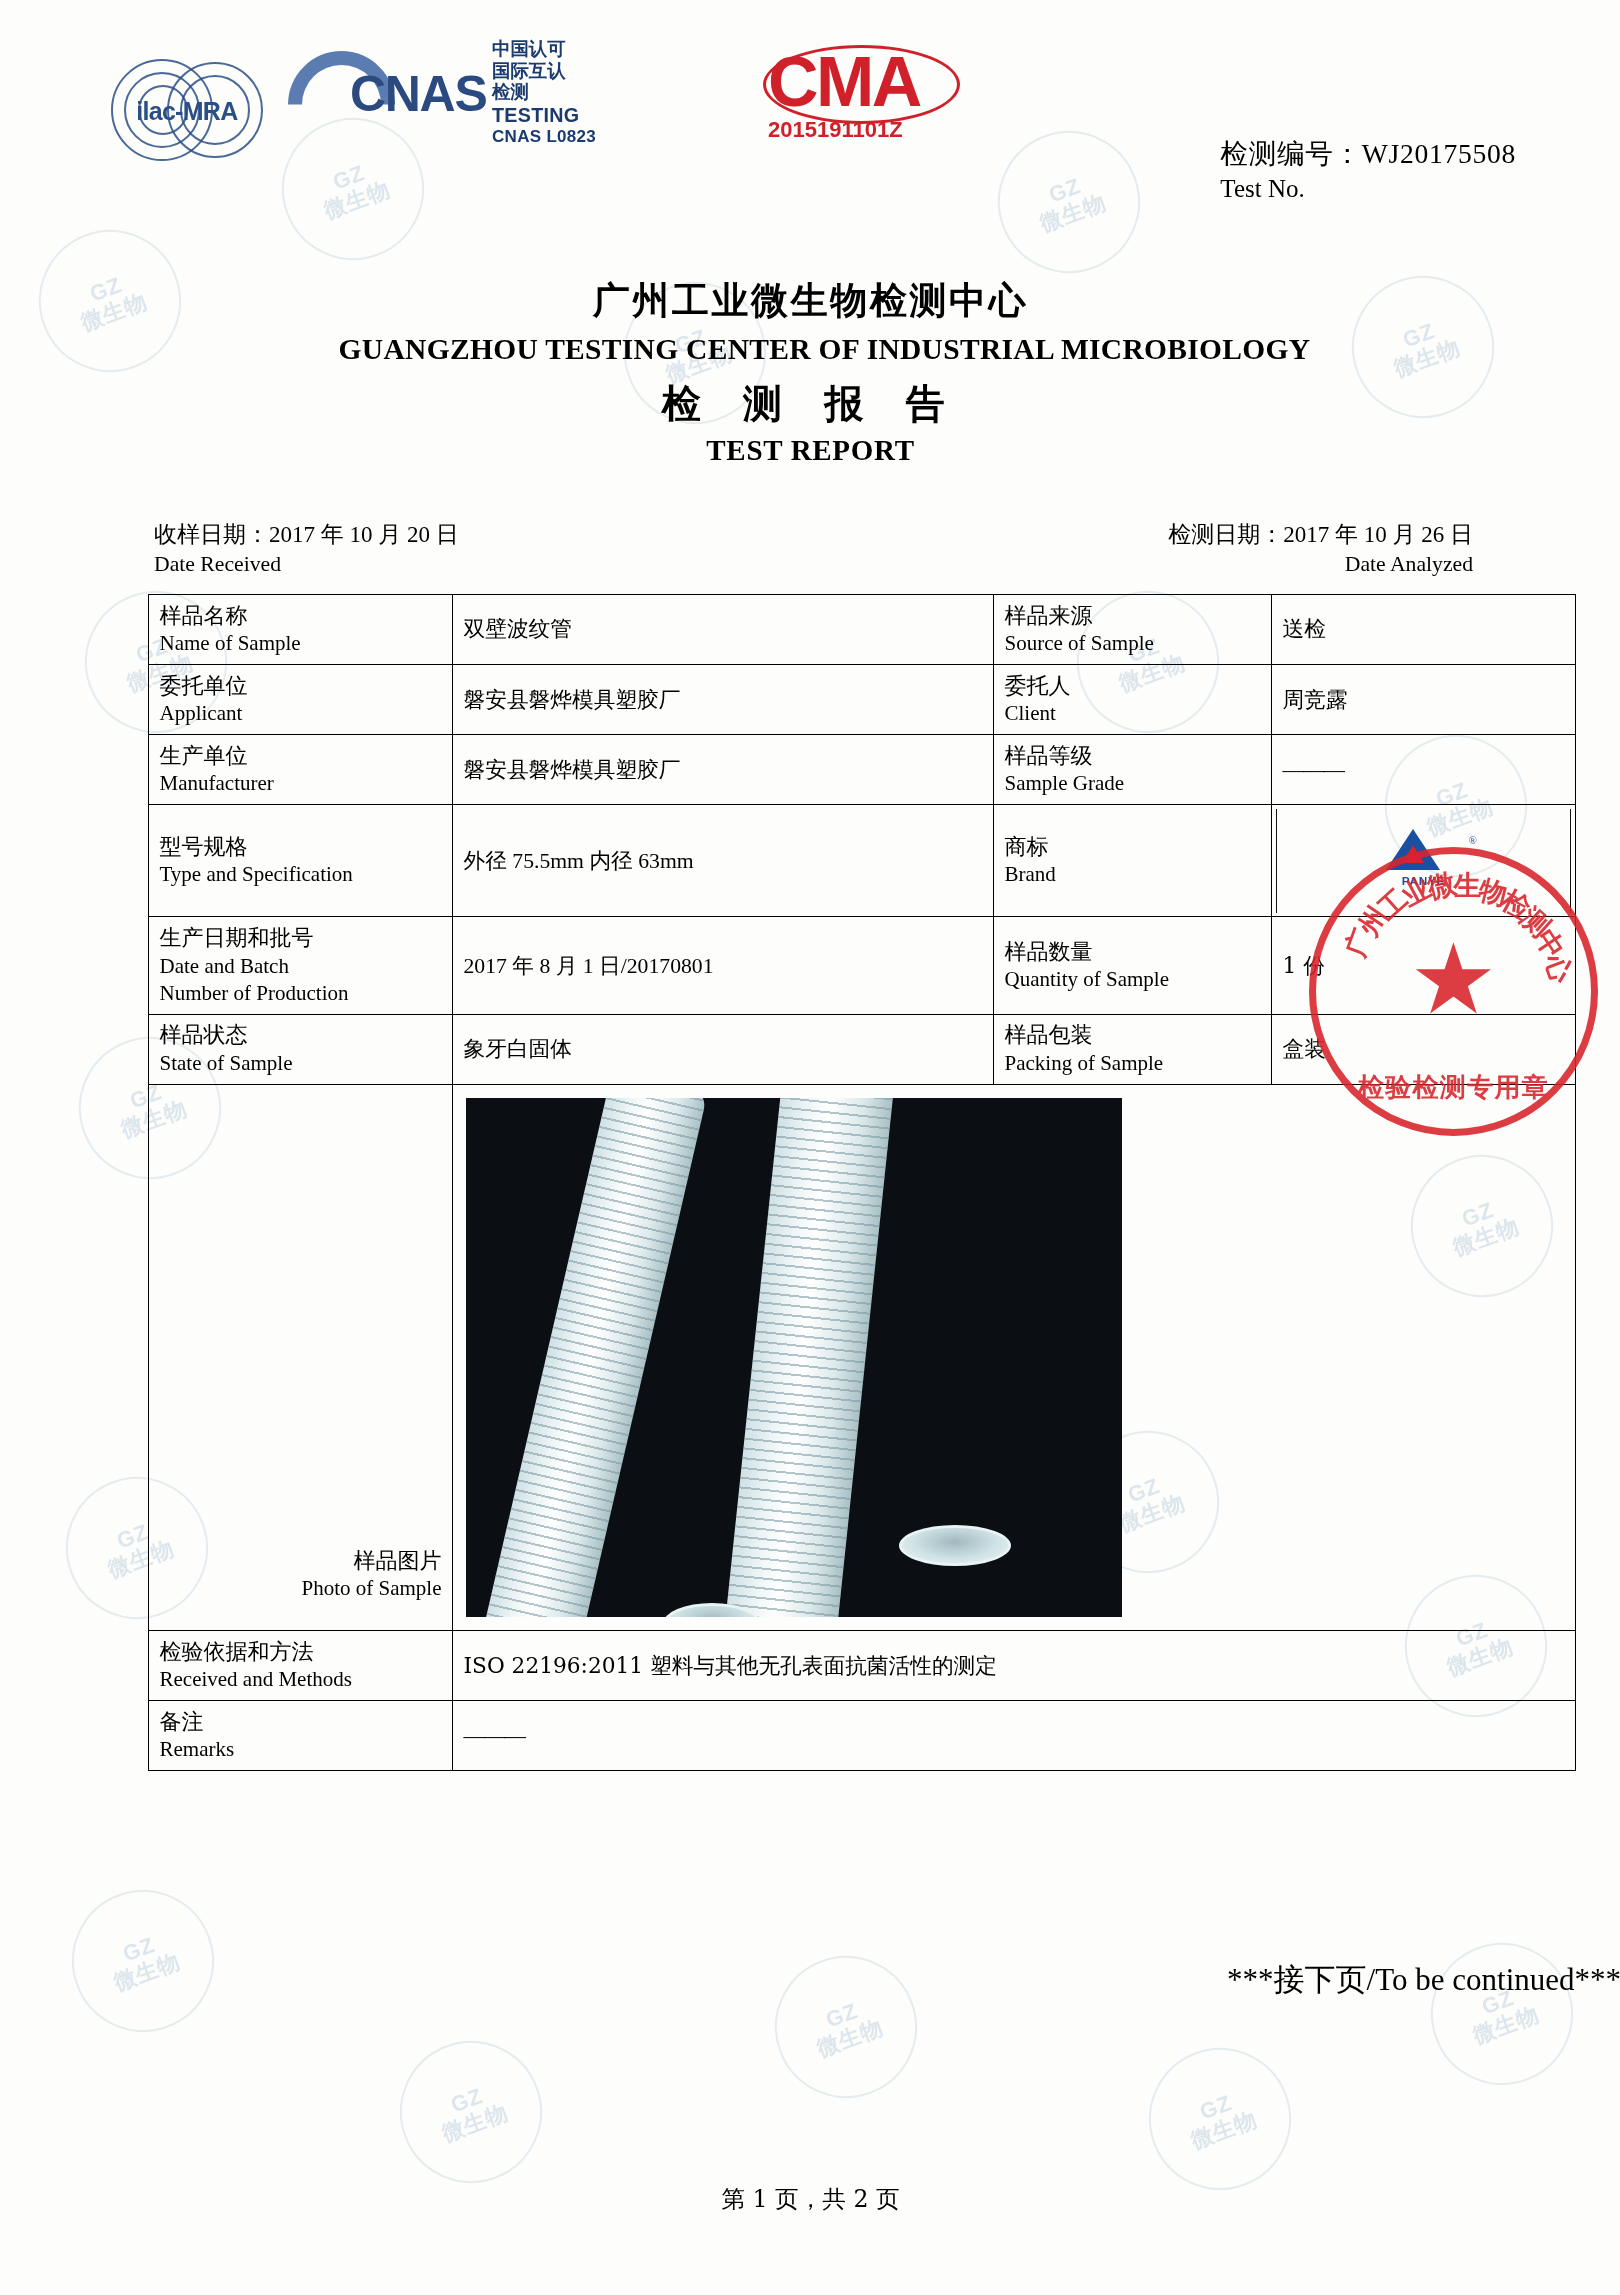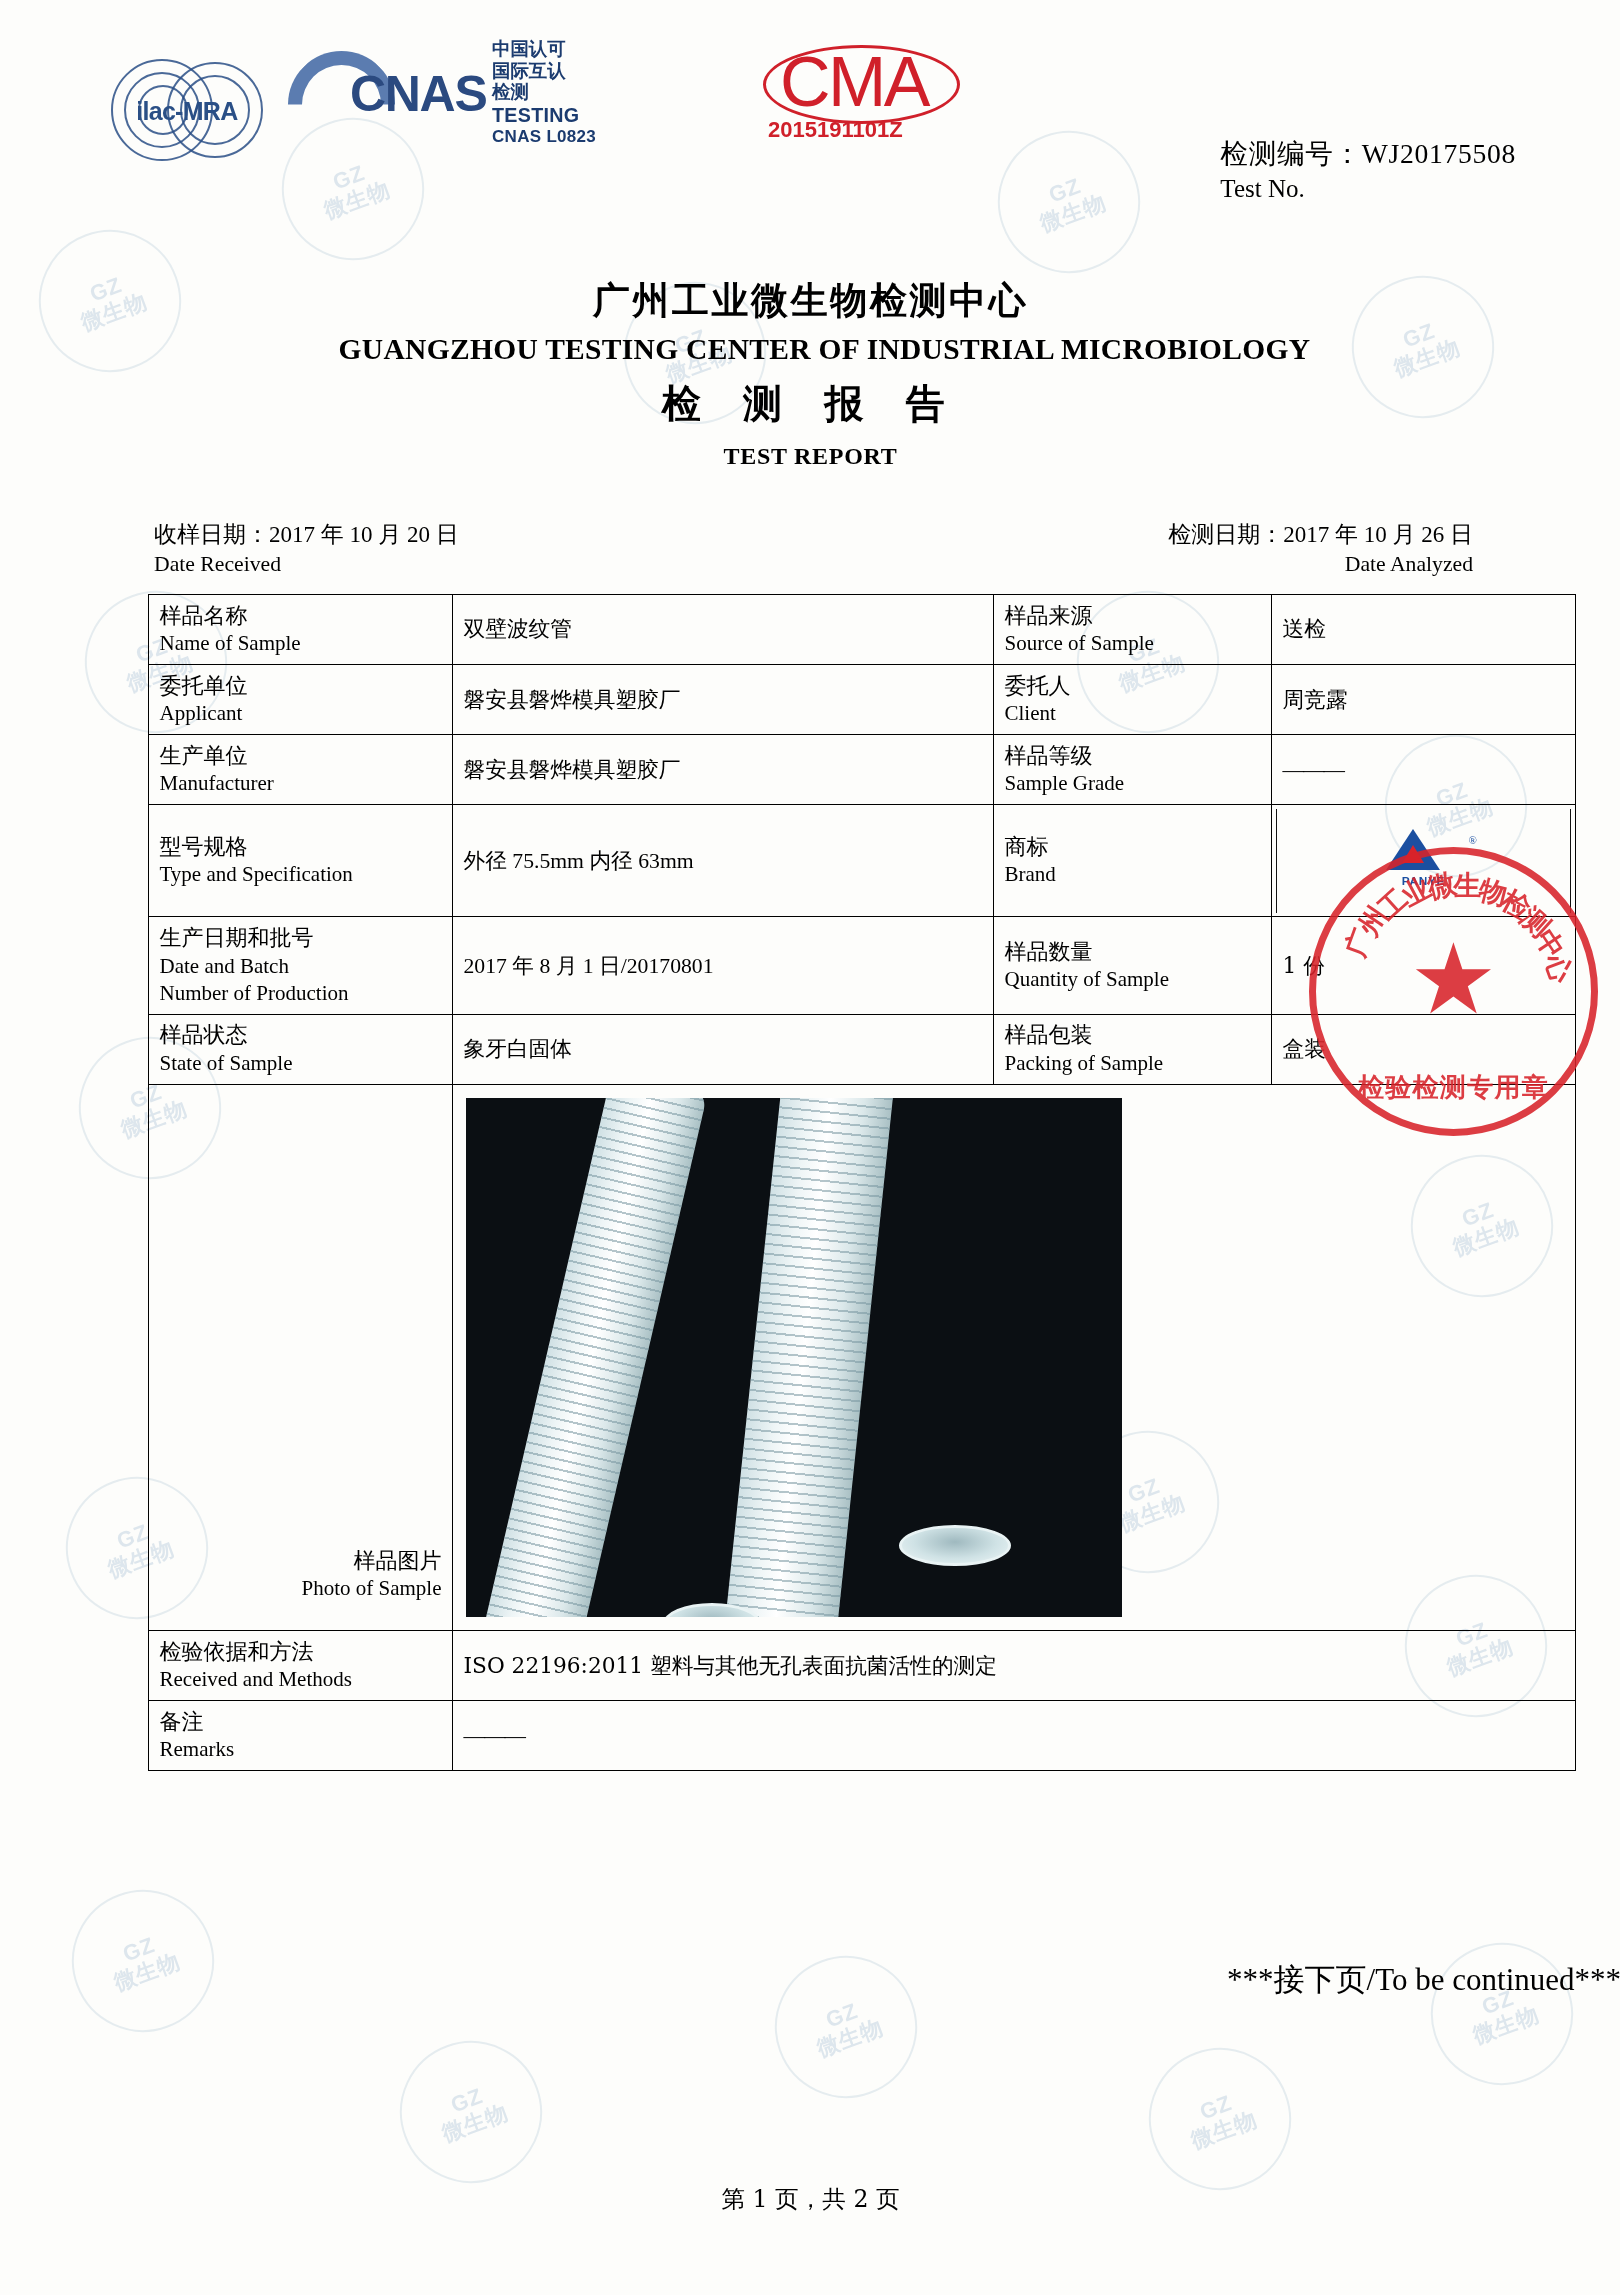--- a/index.html
+++ b/index.html
@@ -132,24 +132,23 @@
   .logo-cma {
     position: absolute;
     left: 670px;
     top: 23px;
     width: 217px;
     color: #d0202a;
   }
   .logo-cma .cma {
     font-family: "Liberation Sans", sans-serif;
     font-size: 70px;
-    font-weight: normal;
+    font-weight: bold;
     letter-spacing: -2.6px;
     line-height: .95;
-    margin-left: 12px;
   }
   .logo-cma .cma-sub {
     font-family: "Liberation Sans", sans-serif;
     font-size: 22px;
     font-weight: bold;
     letter-spacing: 0px;
     margin-top: 1.3px;
   }
   .logo-cma .oval {
     position: absolute;
@@ -204,24 +203,24 @@
     margin-left: 28px;
   }
   .report-cn {
     font-family: "DejaVu Serif", serif;
     font-size: 39px;
     font-weight: bold;
     letter-spacing: 14.4px;
     margin-top: 11.8px;
   }
   .report-en {
-    font-size: 24px;
+    font-size: 29px;
     font-weight: bold;
     letter-spacing: 0.7px;
-    margin-top: 12px;
+    margin-top: 3px;
   }
 
   
   .date-row {
     position: absolute;
     top: 519px;
     left: 154px;
     right: 148px;
     display: flex;
     justify-content: space-between;

